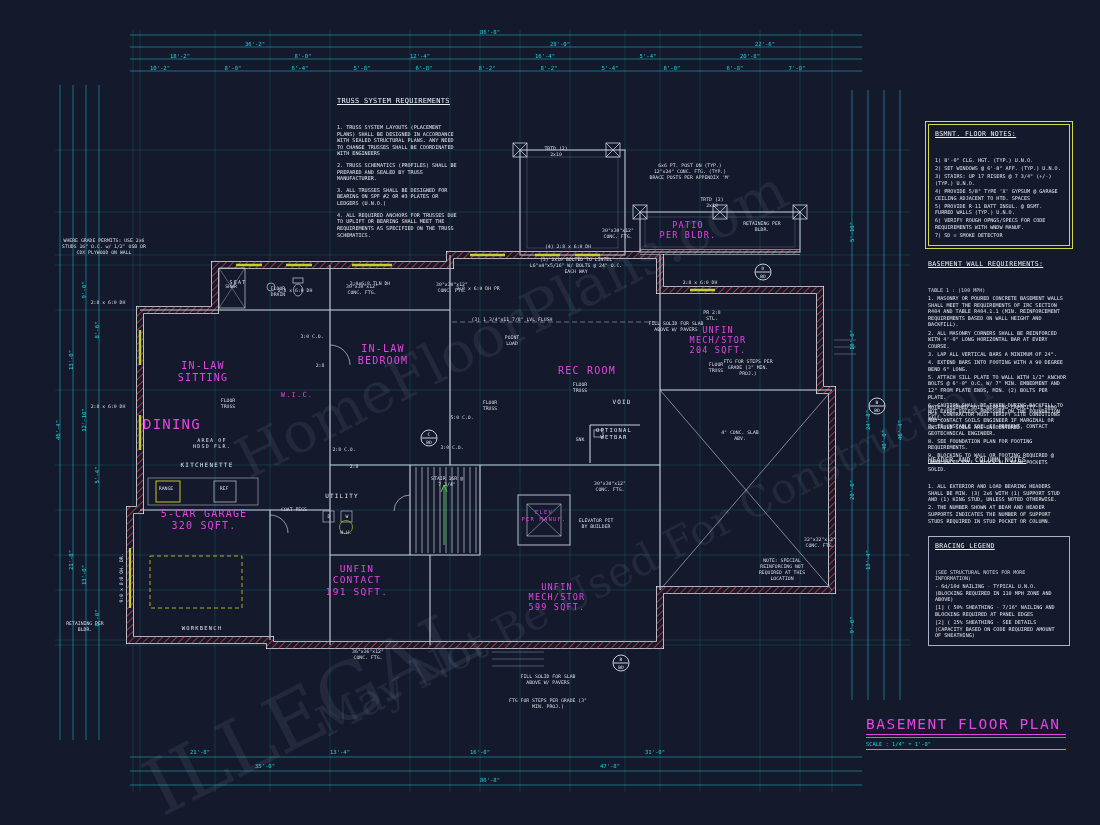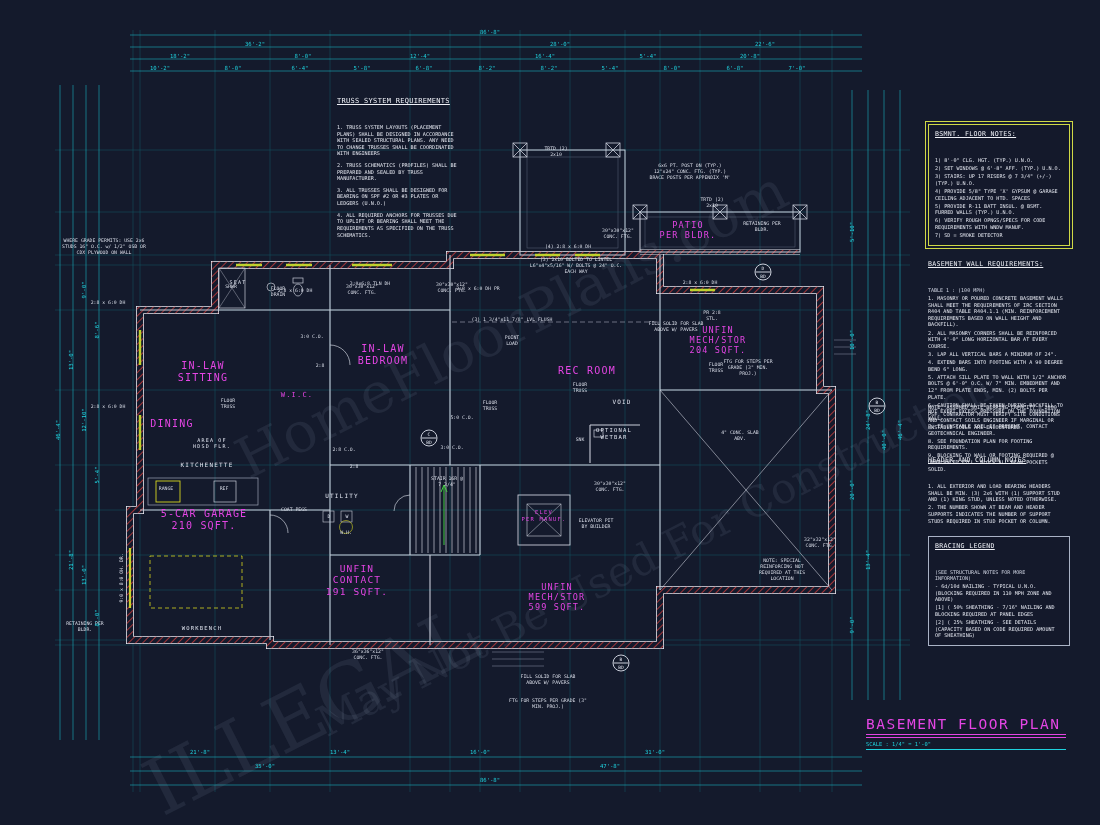--- a/index.html
+++ b/index.html
@@ -138,29 +138,29 @@
 
   <div class="wm" style="left:240px;top:430px;font-size:56px;transform:rotate(-27deg);">HomeFloorPlans.com</div>
   <div class="wm" style="left:320px;top:700px;font-size:42px;transform:rotate(-27deg);">May Not Be Used For Construction</div>
   <div class="wm" style="left:150px;top:748px;font-size:78px;transform:rotate(-27deg);">ILLEGAL</div>
 
   <div id="overlay">
       <div class="room-label" style="left: 203px; top: 372px; color: rgb(228, 69, 228); font-size: 10px;">
         <div>IN-LAW</div>
         <div>SITTING</div>
       </div>
-      <div class="room-label" style="left: 172px; top: 424px; color: rgb(228, 69, 228); font-size: 10px;">
+      <div class="room-label" style="left: 172px; top: 424px; color: rgb(228, 69, 228); font-size: 14px;">
         <div>DINING</div>
       </div>
       <div class="room-label" style="left: 207px; top: 465px; color: rgb(223, 227, 238); font-size: 6px;">
         <div>KITCHENETTE</div>
       </div>
       <div class="room-label" style="left: 204px; top: 520px; color: rgb(228, 69, 228); font-size: 10px;">
         <div>5-CAR GARAGE</div>
-        <div>210 SQFT.</div>
+        <div>320 SQFT.</div>
       </div>
       <div class="room-label" style="left: 383px; top: 355px; color: rgb(228, 69, 228); font-size: 10px;">
         <div>IN-LAW</div>
         <div>BEDROOM</div>
       </div>
       <div class="room-label" style="left: 297px; top: 395px; color: rgb(228, 69, 228); font-size: 7px;">
         <div>W.I.C.</div>
       </div>
       <div class="room-label" style="left: 587px; top: 371px; color: rgb(228, 69, 228); font-size: 10px;">
         <div>REC ROOM</div>

